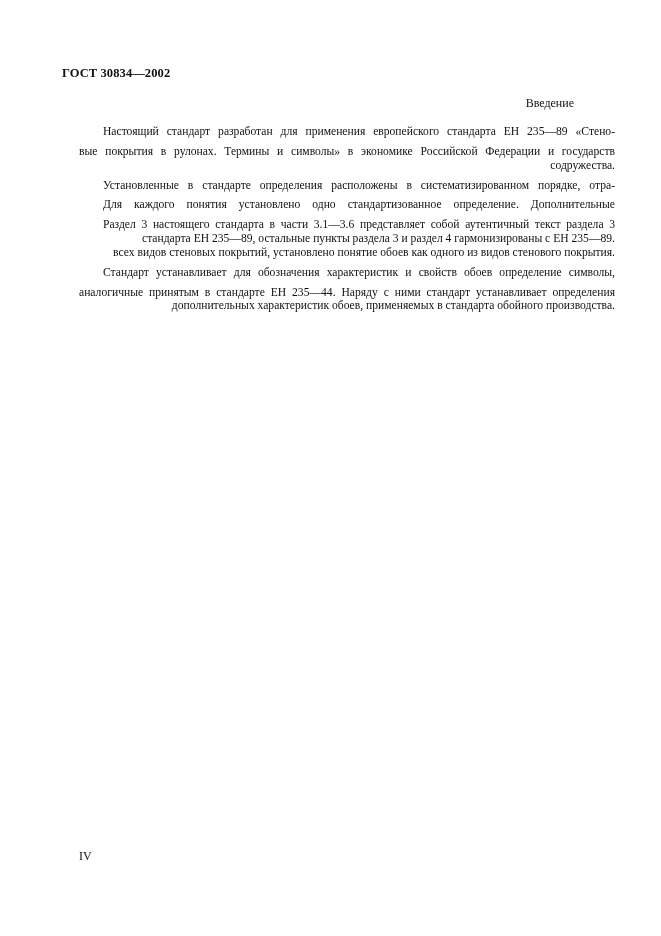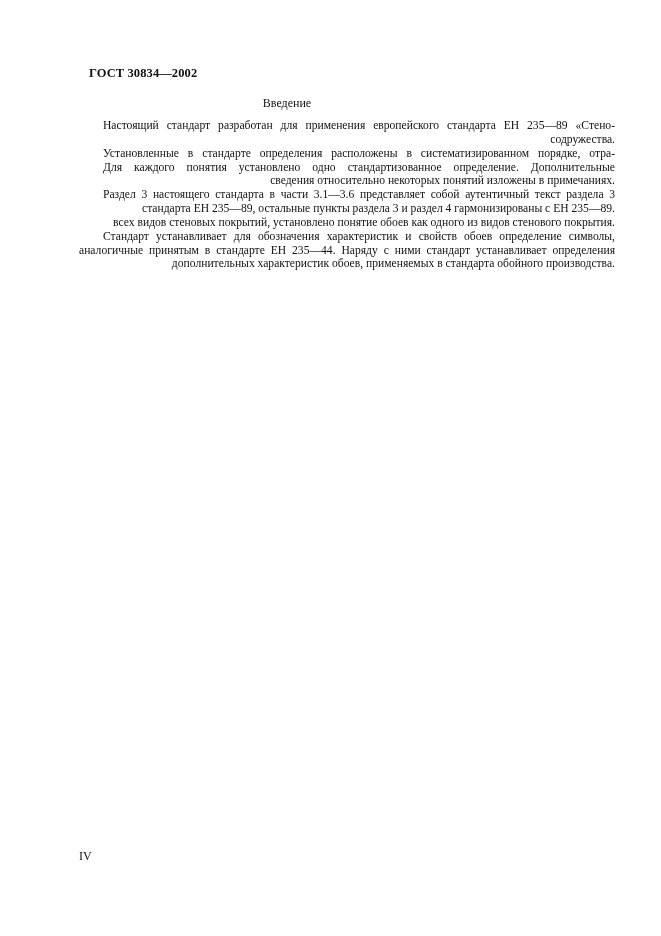--- a/index.html
+++ b/index.html
@@ -2,56 +2,56 @@
 <html><head>
 <meta charset="utf-8">
 <style>
   html, body { margin: 0; padding: 0; background: #ffffff; }
   body {
     width: 661px; height: 936px; position: relative; overflow: hidden;
     font-family: "Liberation Serif", "DejaVu Serif", serif;
     color: #111111;
   }
   .header-code {
-    position: absolute; left: 89px; top: 66px;
+    position: absolute; left: 62px; top: 66px;
     font-weight: bold; font-size: 12.5px; letter-spacing: 0.1px;
   }
   .section-title {
     position: absolute; left: 0; width: 574px; top: 96px;
-    text-align: center; font-size: 12px;
+    text-align: right; font-size: 12px;
   }
   .body-text {
     position: absolute; left: 79px; top: 119px; width: 536px;
     font-size: 11.6px; line-height: 13.85px;
   }
   .line { white-space: nowrap; display: block; text-align: right; }
-  .line.just { text-align: justify; text-align-last: justify; white-space: normal; }
+  .line.just { text-align: justify; text-align-last: justify; white-space: normal; margin-top: 6px; }
   .line.indent { padding-left: 24px; }
   .page-number {
     position: absolute; left: 79px; top: 849px; font-size: 12px; text-align: center;
   }
 </style>
 </head>
 <body>
 
 <div>
   <div class="header-code">ГОСТ 30834—2002</div>
   <div class="section-title">Введение</div>
 
   <div class="body-text">
     <div>
       <span class="line just indent">Настоящий стандарт разработан для применения европейского стандарта ЕН 235—89 «Стено-</span>
+      <span class="line just">вые покрытия в рулонах. Термины и символы» в экономике Российской Федерации и государств</span>
       <span class="line">содружества.</span>
     </div>
     <div>
       <span class="line just indent">Установленные в стандарте определения расположены в систематизированном порядке, отра-</span>
     </div>
     <div>
       <span class="line just indent">Для каждого понятия установлено одно стандартизованное определение. Дополнительные</span>
-      <span class="line">сведения относительно некоторых понятий изложены в примечаниях.</span>
     </div>
     <div>
       <span class="line just indent">Раздел 3 настоящего стандарта в части 3.1—3.6 представляет собой аутентичный текст раздела 3</span>
       <span class="line">стандарта ЕН 235—89, остальные пункты раздела 3 и раздел 4 гармонизированы с ЕН 235—89.</span>
     </div>
     <div>
       <span class="line">всех видов стеновых покрытий, установлено понятие обоев как одного из видов стенового покрытия.</span>
     </div>
     <div>
       <span class="line just indent">Стандарт устанавливает для обозначения характеристик и свойств обоев определение символы,</span>

